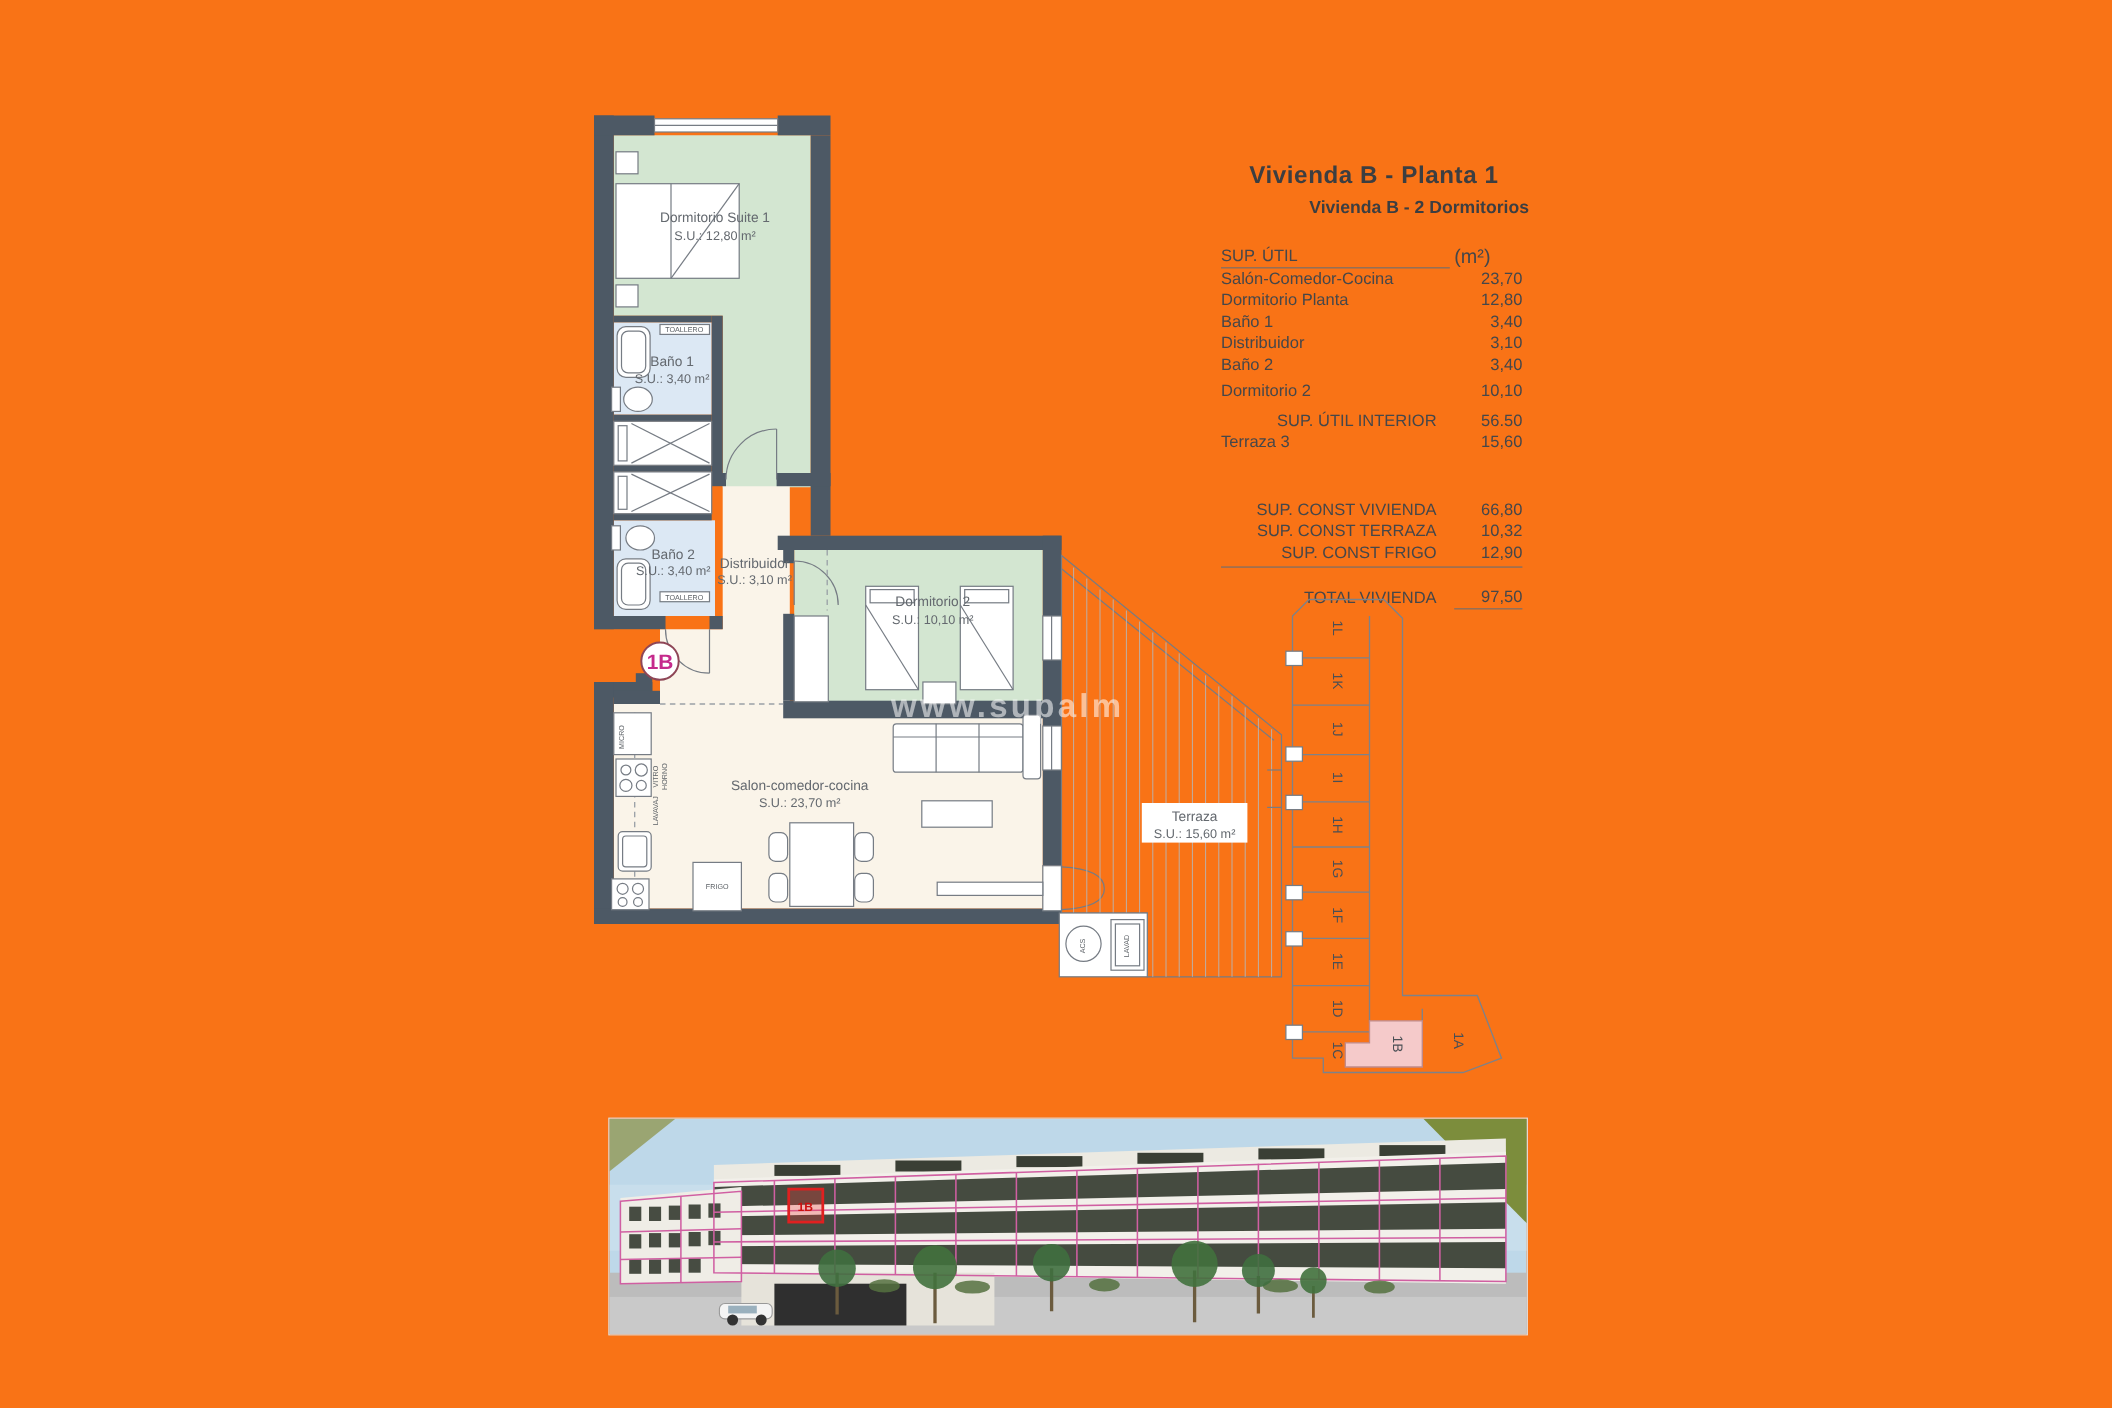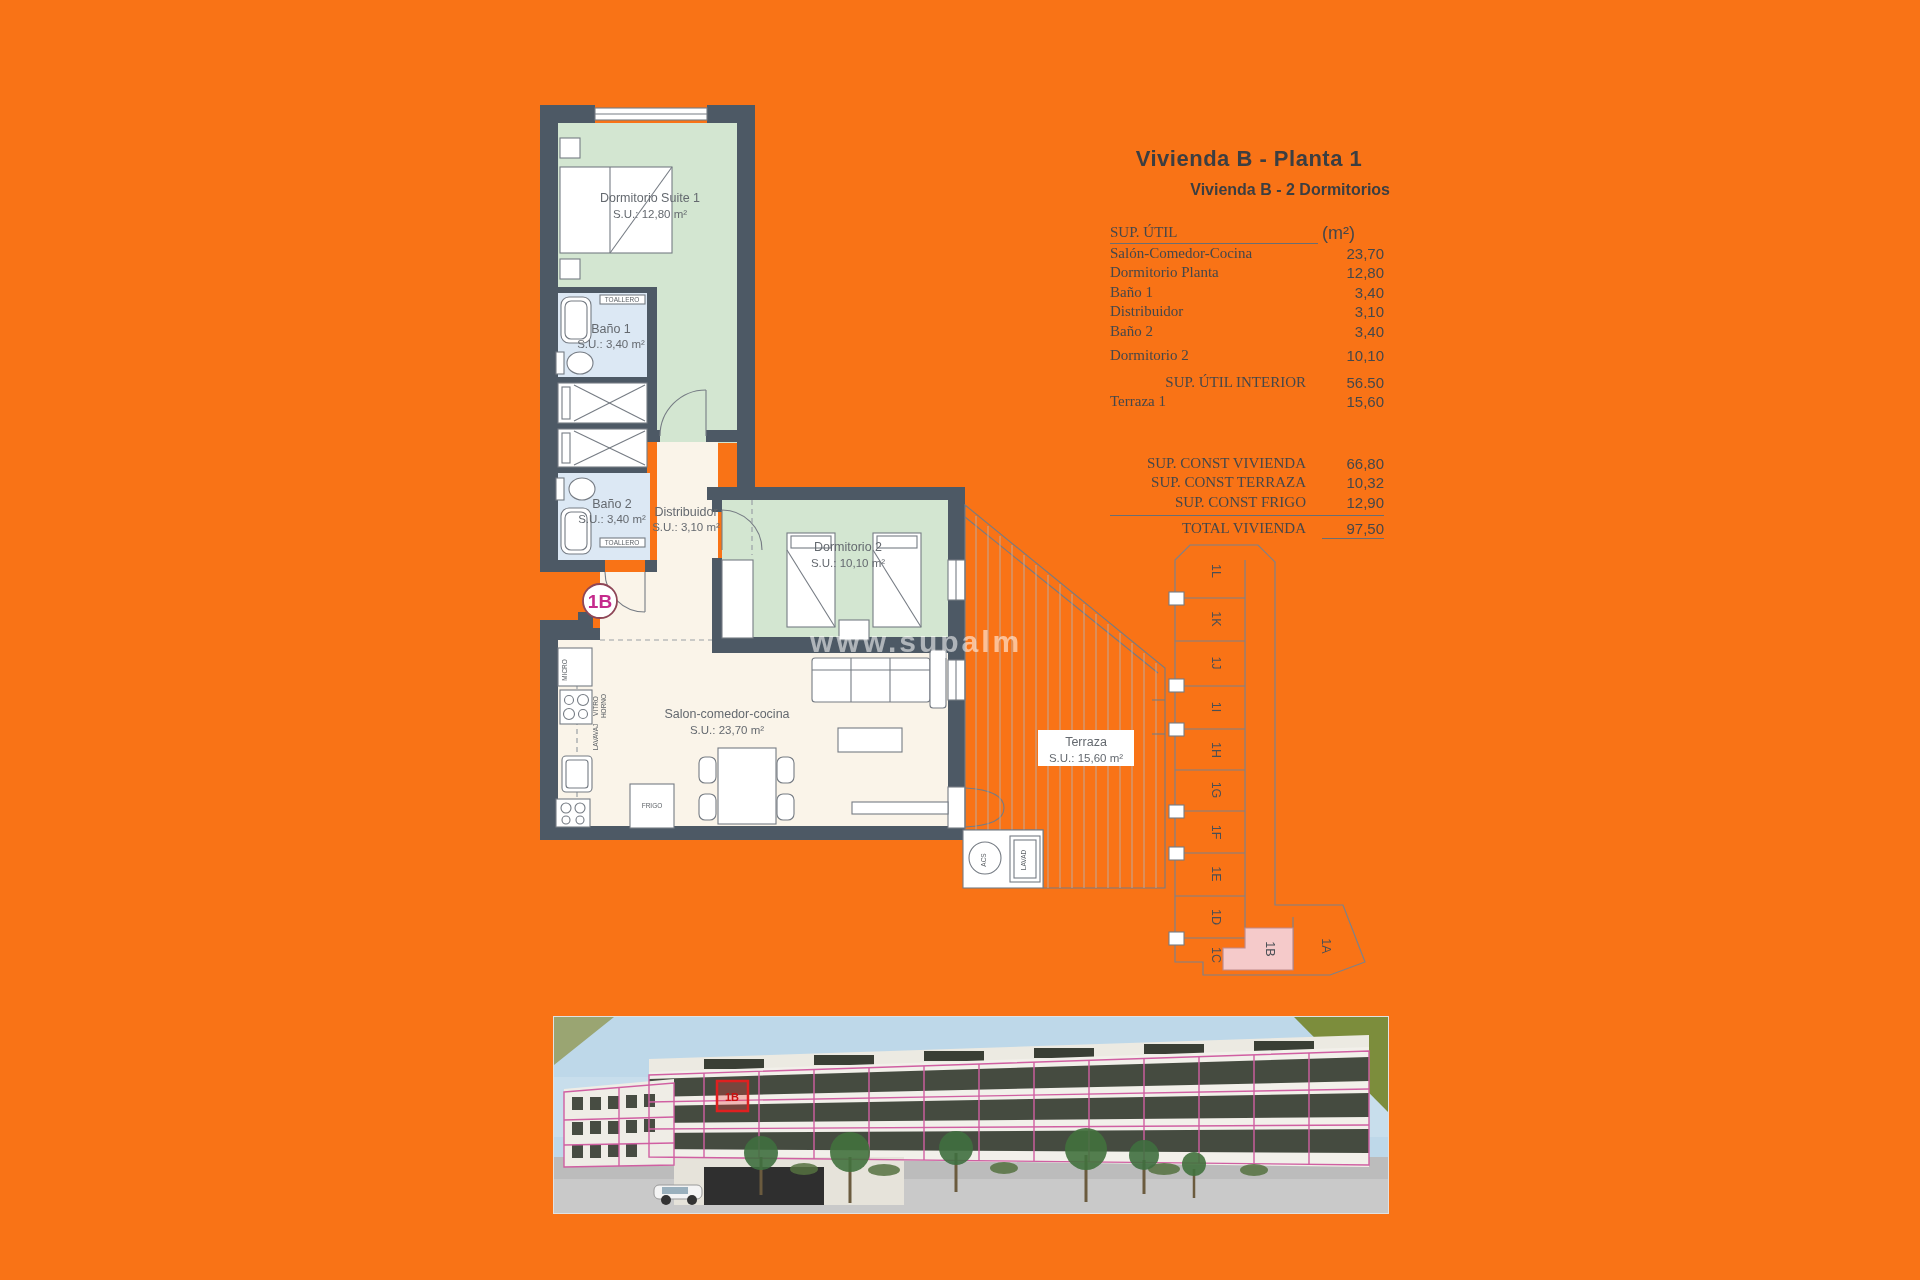--- a/index.html
+++ b/index.html
@@ -5,27 +5,27 @@
   html,body{margin:0;padding:0;background:#ffffff;}
   #page{position:relative;width:1920px;height:1280px;background:#f97316;overflow:hidden;
         font-family:"Liberation Sans",sans-serif;}
 
   
   .titleblock{position:absolute;left:1108px;top:146px;width:282px;color:#3c3e41;}
   .titleblock .t1{font-size:22px;font-weight:bold;text-align:center;letter-spacing:.5px;}
   .titleblock .t2{font-size:16px;font-weight:bold;text-align:right;padding-left:8px;margin-top:9px;}
   .areatable{position:absolute;left:1110px;top:224px;width:274px;font-size:15px;color:#45474a;}
   .arow{display:flex;align-items:flex-end;height:19.5px;line-height:19.5px;}
-  .arow .lbl{flex:1;text-align:left;white-space:nowrap;font-family:Liberation Serif, serif;}
+  .arow .lbl{flex:1;text-align:left;white-space:nowrap;}
   .arow .lbl.r{text-align:right;padding-right:16px;}
   .arow .val{width:62px;text-align:right;}
   .arow.hdr .lbl{border-bottom:1.5px solid #6b6e72;}
   .arow.hdr .unit{width:62px;text-align:left;padding-left:4px;font-size:18px;}
   .gap5{height:5px}.gap7{height:7px}.gap42{height:42px}
-  .arow.total{border-top:1.5px solid #6b6e72;margin-top:3px;padding-top:3px;align-items:center;}
+  .arow.total{border-top:1.5px solid #6b6e72;margin-top:3px;padding-top:18px;}
   .arow.total .val{border-bottom:1.5px solid #6b6e72;}
 
   
   .plansvg{position:absolute;left:530px;top:90px;width:870px;height:920px;}
   .photosvg{position:absolute;left:553px;top:1016px;width:834px;height:196px;border:1px solid #e2e2e2;}
   svg text{font-family:"Liberation Sans",sans-serif;}
   .wall{fill:#4d5965;}
   .green{fill:#d3e6d1;}
   .blue{fill:#dce8f4;}
   .cream{fill:#faf4e9;}
@@ -79,21 +79,21 @@
     <div class="arow">
       <span class="lbl">Dormitorio 2</span>
       <span class="val">10,10</span>
     </div>
     <div class="gap7"></div>
     <div class="arow">
       <span class="lbl r">SUP. ÚTIL INTERIOR</span>
       <span class="val">56.50</span>
     </div>
     <div class="arow">
-      <span class="lbl">Terraza 1</span>
+      <span class="lbl">Terraza 3</span>
       <span class="val">15,60</span>
     </div>
     <div class="gap42"></div>
     <div class="arow">
       <span class="lbl r">SUP. CONST VIVIENDA</span>
       <span class="val">66,80</span>
     </div>
     <div class="arow">
       <span class="lbl r">SUP. CONST TERRAZA</span>
       <span class="val">10,32</span>

